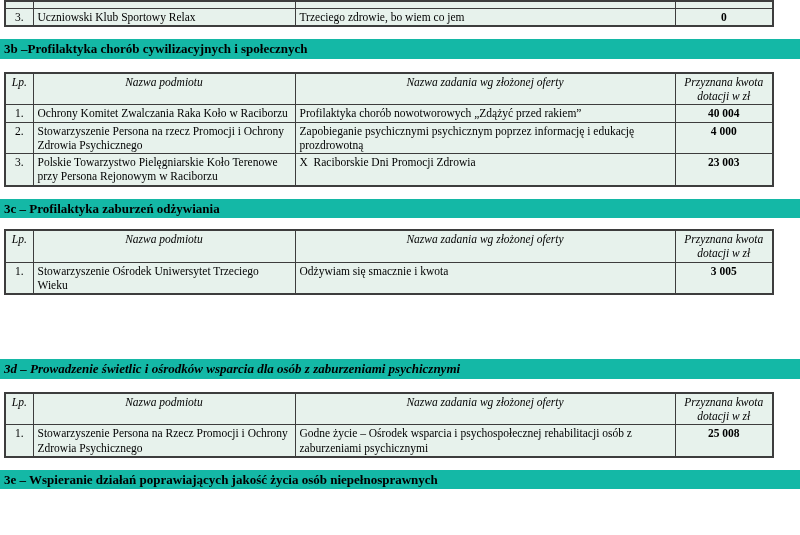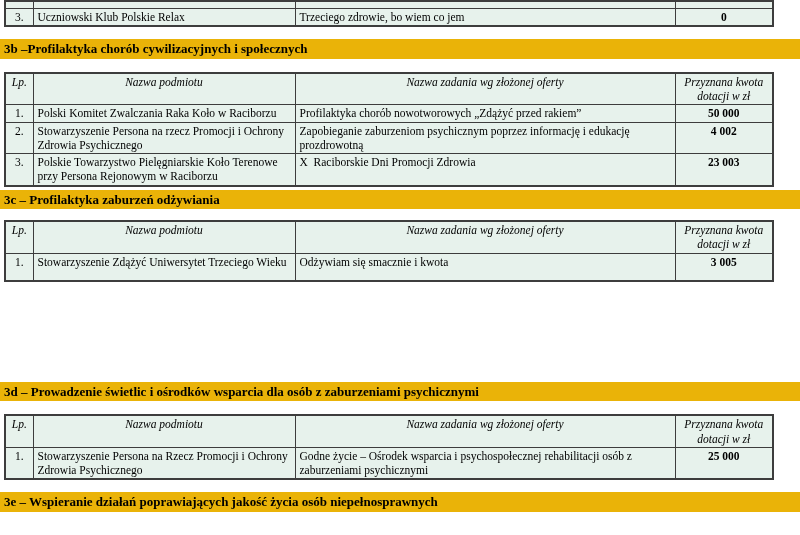--- a/index.html
+++ b/index.html
@@ -4,21 +4,21 @@
 <style>
   html, body { margin:0; padding:0; background:#ffffff; }
   body {
     width:800px; height:535px; overflow:hidden;
     font-family:"Liberation Serif", serif; color:#000;
   }
   .doc { position:relative; width:800px; height:535px; overflow:hidden; }
 
   
   .band {
-    background:#eab308;
+    background:#14b8a6;
     font-weight:bold; font-size:13px; line-height:1.2;
     padding:2px 4px 2px 4px;
   }
 
   
   table.grants {
     border-collapse:collapse; table-layout:fixed;
     width:769px; margin-left:4px;
     border:2px solid #3d3d3d;
   }
@@ -40,24 +40,24 @@
   col.c-lp { width:28px; }
   col.c-entity { width:262px; }
   col.c-task { width:380px; }
   col.c-amount { width:98px; }
 
   .spacer-row td { height:4px; padding:0; }
 
   #continued-table { margin-top:0; }
   #band-3b { margin-top:12px; }
   #table-3b { margin-top:13px; }
-  #band-3c { margin-top:3px; }
+  #band-3c { margin-top:12px; }
   #table-3c { margin-top:11px; }
   td.tall { height:24px; }
-  #band-3d { margin-top:100px; }
+  #band-3d { margin-top:64px;font-style:italic; }
   #table-3d { margin-top:13px; }
   #band-3e { margin-top:12px; }
 </style>
 </head>
 <body>
 
 <div class="doc">
 
   <table class="grants" id="continued-table">
     <colgroup>
@@ -68,21 +68,21 @@
       </colgroup>
     <tbody>
       <tr class="spacer-row">
         <td></td>
         <td></td>
         <td></td>
         <td></td>
       </tr>
       <tr>
         <td class="lp">3.</td>
-        <td>Uczniowski Klub Polskie Relax</td>
+        <td>Uczniowski Klub Sportowy Relax</td>
         <td class="task">Trzeciego zdrowie, bo wiem co jem</td>
         <td class="amount">0</td>
       </tr>
     </tbody>
   </table>
 
   <div class="band" id="band-3b">3b –Profilaktyka chorób cywilizacyjnych i społecznych</div>
 
   <table class="grants" id="table-3b">
     <colgroup>
@@ -95,29 +95,29 @@
       <tr>
         <th>Lp.</th>
         <th>Nazwa podmiotu</th>
         <th>Nazwa zadania wg złożonej oferty</th>
         <th>Przyznana kwota dotacji w zł</th>
       </tr>
     </thead>
     <tbody>
       <tr>
         <td class="lp">1.</td>
-        <td>Polski Komitet Zwalczania Raka Koło w Raciborzu</td>
+        <td>Ochrony Komitet Zwalczania Raka Koło w Raciborzu</td>
         <td class="task">Profilaktyka chorób nowotworowych „Zdążyć przed rakiem”</td>
-        <td class="amount">50 000</td>
+        <td class="amount">40 004</td>
       </tr>
       <tr>
         <td class="lp">2.</td>
         <td>Stowarzyszenie Persona na rzecz Promocji i Ochrony Zdrowia Psychicznego</td>
-        <td class="task">Zapobieganie zaburzeniom psychicznym poprzez informację i edukację prozdrowotną</td>
-        <td class="amount">4 002</td>
+        <td class="task">Zapobieganie psychicznymi psychicznym poprzez informację i edukację prozdrowotną</td>
+        <td class="amount">4 000</td>
       </tr>
       <tr>
         <td class="lp">3.</td>
         <td>Polskie Towarzystwo Pielęgniarskie Koło Terenowe przy Persona Rejonowym w Raciborzu</td>
         <td class="task">X  Raciborskie Dni Promocji Zdrowia</td>
         <td class="amount">23 003</td>
       </tr>
     </tbody>
   </table>
 
@@ -134,21 +134,21 @@
       <tr>
         <th>Lp.</th>
         <th>Nazwa podmiotu</th>
         <th>Nazwa zadania wg złożonej oferty</th>
         <th>Przyznana kwota dotacji w zł</th>
       </tr>
     </thead>
     <tbody>
       <tr>
         <td class="lp tall">1.</td>
-        <td class="tall">Stowarzyszenie Zdążyć Uniwersytet Trzeciego Wieku</td>
+        <td class="tall">Stowarzyszenie Ośrodek Uniwersytet Trzeciego Wieku</td>
         <td class="task tall">Odżywiam się smacznie i kwota</td>
         <td class="amount tall">3 005</td>
       </tr>
     </tbody>
   </table>
 
   <div class="band" id="band-3d">3d – Prowadzenie świetlic i ośrodków wsparcia dla osób z zaburzeniami psychicznymi</div>
 
   <table class="grants" id="table-3d">
     <colgroup>
@@ -163,20 +163,20 @@
         <th>Nazwa podmiotu</th>
         <th>Nazwa zadania wg złożonej oferty</th>
         <th>Przyznana kwota dotacji w zł</th>
       </tr>
     </thead>
     <tbody>
       <tr>
         <td class="lp">1.</td>
         <td>Stowarzyszenie Persona na Rzecz Promocji i Ochrony Zdrowia Psychicznego</td>
         <td class="task">Godne życie – Ośrodek wsparcia i psychospołecznej rehabilitacji osób z zaburzeniami psychicznymi</td>
-        <td class="amount">25 000</td>
+        <td class="amount">25 008</td>
       </tr>
     </tbody>
   </table>
 
   <div class="band" id="band-3e">3e – Wspieranie działań poprawiających jakość życia osób niepełnosprawnych</div>
 
 </div>
 
 </body></html>

